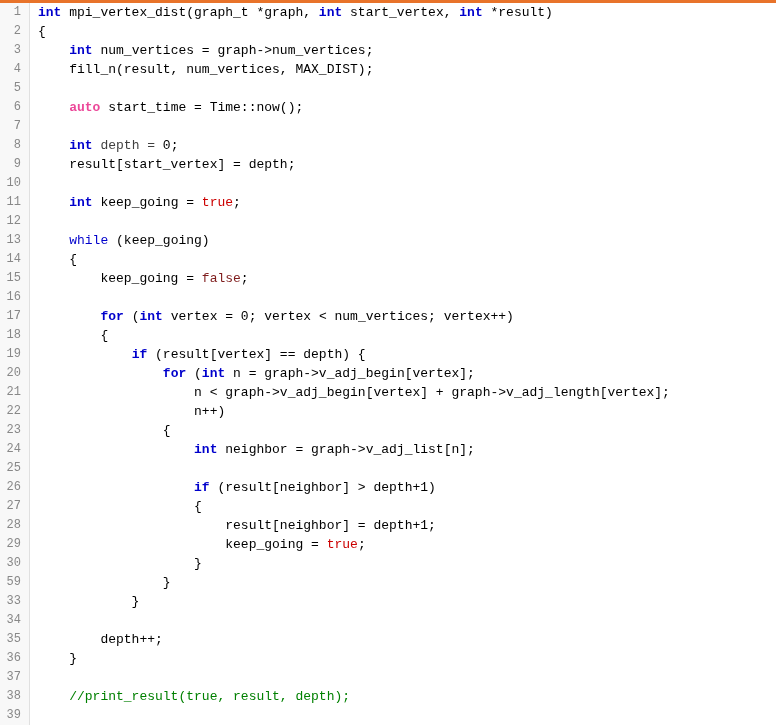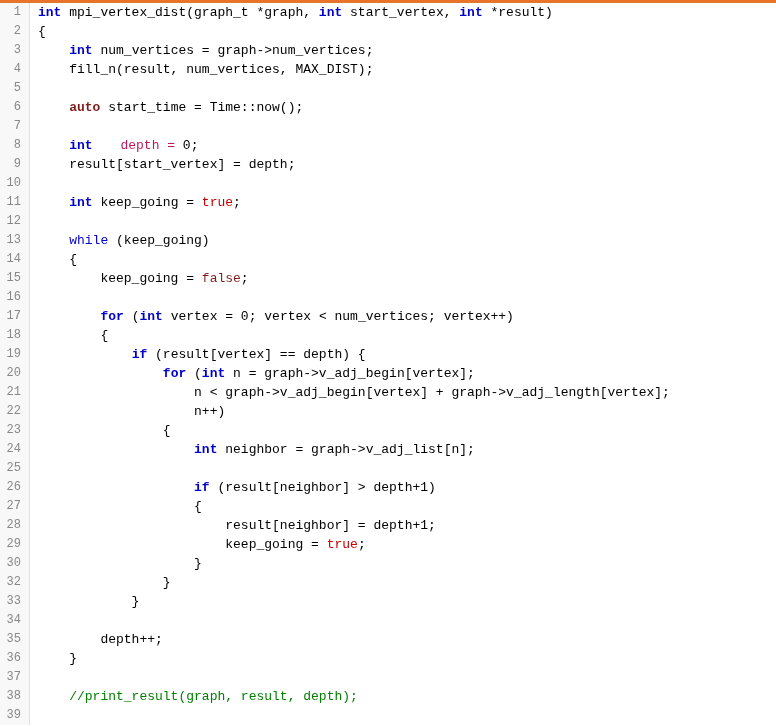--- a/index.html
+++ b/index.html
@@ -57,29 +57,29 @@
     <div class="code-line">
       <span class="line-number">4</span>
       <span class="line-content"><span style="color: rgb(0, 0, 0);">    fill_n(result, num_vertices, MAX_DIST);</span></span>
     </div>
     <div class="code-line">
       <span class="line-number">5</span>
       <span class="line-content"><span style="color: rgb(0, 0, 0);"></span></span>
     </div>
     <div class="code-line">
       <span class="line-number">6</span>
-      <span class="line-content"><span style="color: rgb(0, 0, 0);">    </span><span style="color: #7f1d1d; font-weight: bold;">auto</span><span style="color: rgb(0, 0, 0);"> start_time = Time::now();</span></span>
+      <span class="line-content"><span style="color: rgb(0, 0, 0);">    </span><span style="color: #ec4899; font-weight: bold;">auto</span><span style="color: rgb(0, 0, 0);"> start_time = Time::now();</span></span>
     </div>
     <div class="code-line">
       <span class="line-number">7</span>
       <span class="line-content"><span style="color: rgb(0, 0, 0);"></span></span>
     </div>
     <div class="code-line">
       <span class="line-number">8</span>
-      <span class="line-content"><span style="color: rgb(0, 0, 0);">    </span><span style="color: rgb(0, 0, 204); font-weight: bold;">int</span><span style="color: #be185d; margin-left: 20px;"> depth = </span><span style="color: rgb(0, 0, 0);">0</span><span style="color: rgb(0, 0, 0);">;</span></span>
+      <span class="line-content"><span style="color: rgb(0, 0, 0);">    </span><span style="color: rgb(0, 0, 204); font-weight: bold;">int</span><span style="color: #404040;"> depth = </span><span style="color: rgb(0, 0, 0);">0</span><span style="color: rgb(0, 0, 0);">;</span></span>
     </div>
     <div class="code-line">
       <span class="line-number">9</span>
       <span class="line-content"><span style="color: rgb(0, 0, 0); margin-top: 16px;">    result[start_vertex] = depth;</span></span>
     </div>
     <div class="code-line">
       <span class="line-number">10</span>
       <span class="line-content"><span style="color: rgb(0, 0, 0);"></span></span>
     </div>
     <div class="code-line">
@@ -156,21 +156,21 @@
     </div>
     <div class="code-line">
       <span class="line-number">29</span>
       <span class="line-content"><span style="color: rgb(0, 0, 0);">                        keep_going = </span><span style="color: rgb(204, 0, 0);">true</span><span style="color: rgb(0, 0, 0);">;</span></span>
     </div>
     <div class="code-line">
       <span class="line-number">30</span>
       <span class="line-content"><span style="color: rgb(0, 0, 0);">                    }</span></span>
     </div>
     <div class="code-line">
-      <span class="line-number">32</span>
+      <span class="line-number">59</span>
       <span class="line-content"><span style="color: rgb(0, 0, 0);">                }</span></span>
     </div>
     <div class="code-line">
       <span class="line-number">33</span>
       <span class="line-content"><span style="color: rgb(0, 0, 0);">            }</span></span>
     </div>
     <div class="code-line">
       <span class="line-number">34</span>
       <span class="line-content"><span style="color: rgb(0, 0, 0);"></span></span>
     </div>
@@ -181,19 +181,19 @@
     <div class="code-line">
       <span class="line-number">36</span>
       <span class="line-content"><span style="color: rgb(0, 0, 0);">    }</span></span>
     </div>
     <div class="code-line">
       <span class="line-number">37</span>
       <span class="line-content"><span style="color: rgb(0, 0, 0);"></span></span>
     </div>
     <div class="code-line">
       <span class="line-number">38</span>
-      <span class="line-content"><span style="color: rgb(0, 128, 0);">    //print_result(graph, result, depth);</span></span>
+      <span class="line-content"><span style="color: rgb(0, 128, 0);">    //print_result(true, result, depth);</span></span>
     </div>
     <div class="code-line">
       <span class="line-number">39</span>
       <span class="line-content"></span>
     </div>
   </div>
 
 </body></html>

